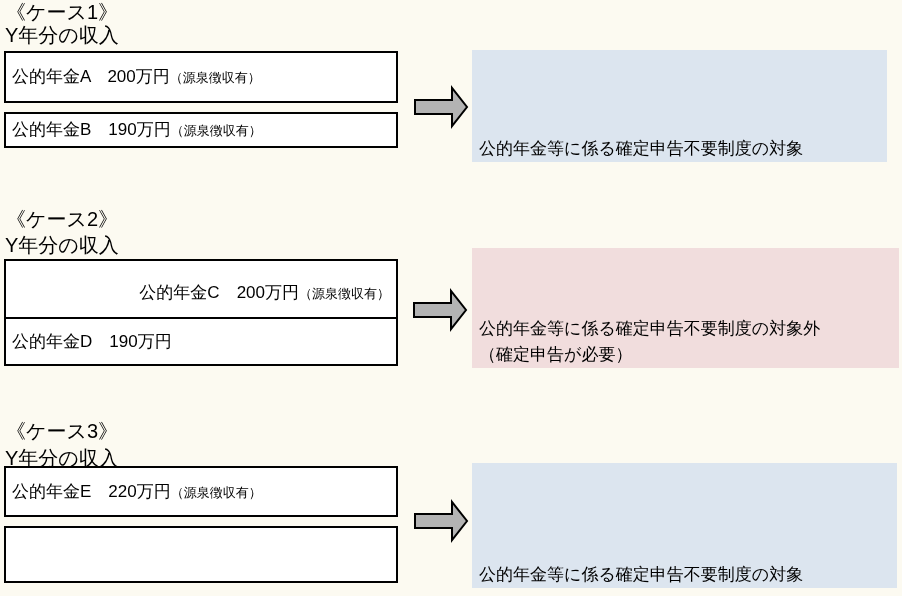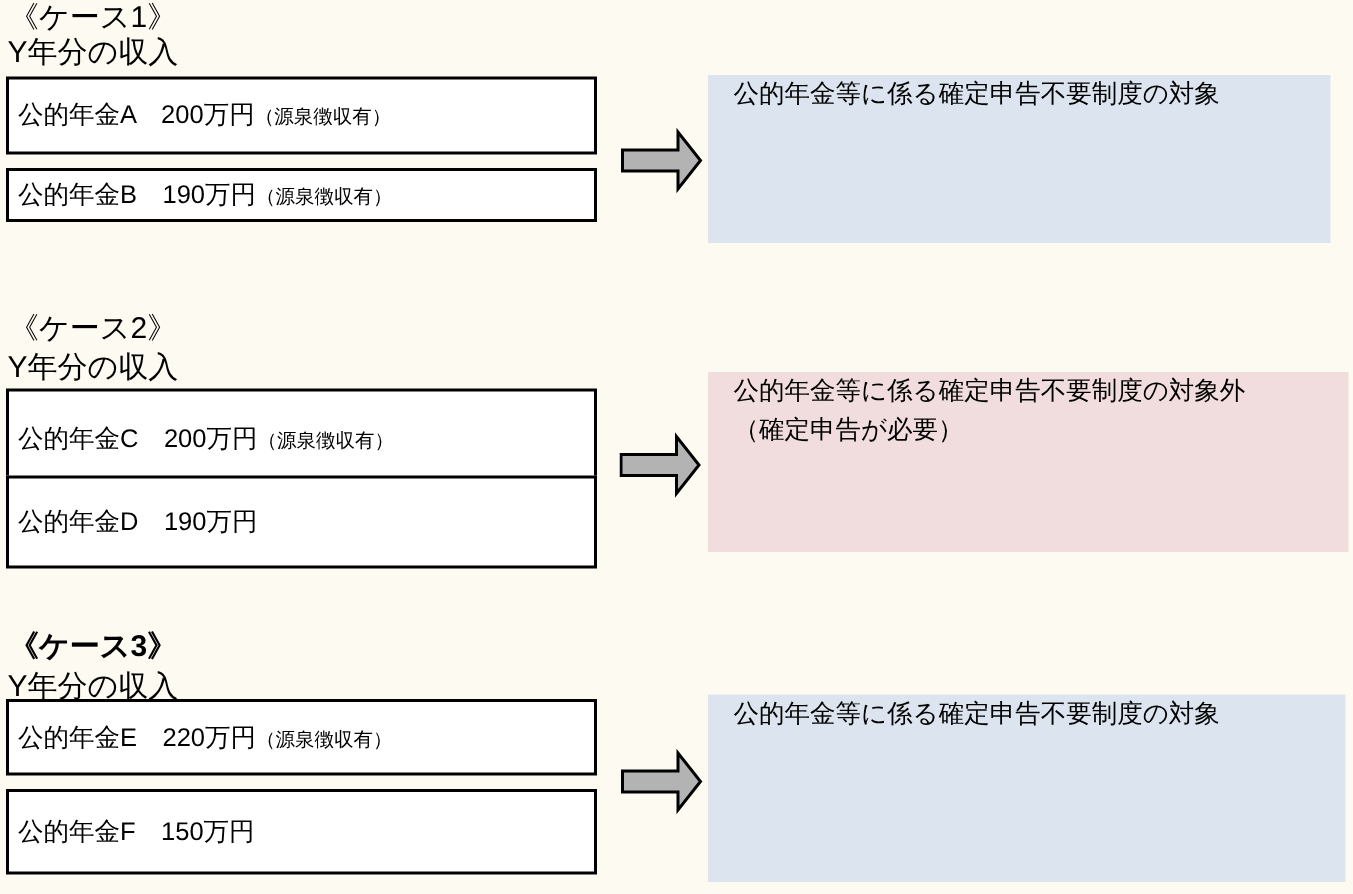--- a/index.html
+++ b/index.html
@@ -24,43 +24,43 @@
     display:flex; flex-direction:column; justify-content:center;
     padding:2px 6px;
   }
   .box-line1 { font-size:17px; line-height:21px; white-space:nowrap; }
   .box-note-inline { font-size:13px; }
   .box-note-below { font-size:13px; line-height:17px; white-space:nowrap; }
   .box-note-below:empty { display:none; }
   .arrow { position:absolute; width:55px; height:44px; }
   .result-box {
     position:absolute; left:472px;
-    display:flex; flex-direction:column; justify-content:flex-start;
-    padding-left:17px;
+    display:flex; flex-direction:column; justify-content:flex-end;
+    padding-left:7px;
     font-size:17px; line-height:26px;
   }
   .result-line { white-space:nowrap; }
   .result-line:empty { display:none; }
 
   
   .c0-t { top:2px; }   .c0-s { top:26px; }
   .c0-b0 { top:51px; height:52px; }
   .c0-b1 { top:112px; height:36px; }
   .c0-a { left:414px; top:85px; }
   .c0-r { top:50px; width:415px; height:112px; }
 
   
   .c1-t { top:209px; } .c1-s { top:236px; }
-  .c1-b0 { top:259px; height:68px; }
-  .c1-b1 { top:317px; height:62px; }
+  .c1-b0 { top:259px; height:68px;text-align:right; }
+  .c1-b1 { top:317px; height:49px; }
   .c1-a { left:413px; top:288px; }
   .c1-r { top:248px; width:427px; height:120px; }
 
   
-  .c2-t { top:421px;font-weight:bold; } .c2-s { top:449px; }
+  .c2-t { top:421px; } .c2-s { top:449px; }
   .c2-b0 { top:466px; height:51px; }
   .c2-b1 { top:526px; height:57px; }
   .c2-a { left:414px; top:499px; }
   .c2-r { top:463px; width:425px; height:125px; }
 </style>
 </head>
 <body style="background-color: rgb(252, 250, 241);">
 
 <section>
   <div class="case-title c0-t">《ケース1》</div>
@@ -109,21 +109,20 @@
 
 <section>
   <div class="case-title c2-t">《ケース3》</div>
   <div class="case-subtitle c2-s">Y年分の収入</div>
 
   <div class="income-box c2-b0">
     <div class="box-line1"><span>公的年金E　220万円</span><span class="box-note-inline">（源泉徴収有）</span></div>
 
   </div>
   <div class="income-box c2-b1">
-    <div class="box-line1"><span>公的年金F　150万円</span><span class="box-note-inline"></span></div>
   </div>
 
   <svg class="arrow c2-a" viewBox="0 0 55 44">
     <polygon points="1,15 38,15 38,3 53,22 38,41 38,29 1,29" stroke="#000000" stroke-width="2" style="fill: rgb(179, 179, 179);"></polygon>
   </svg>
 
   <div class="result-box c2-r" style="background-color: rgb(220, 229, 239);">
     <div class="result-line">公的年金等に係る確定申告不要制度の対象</div>
 
   </div>

